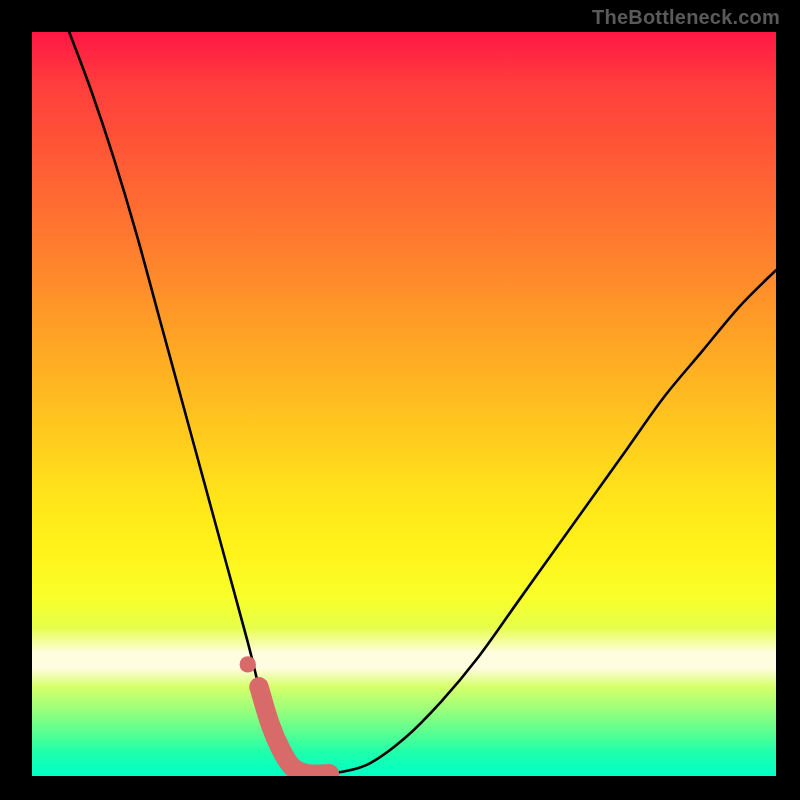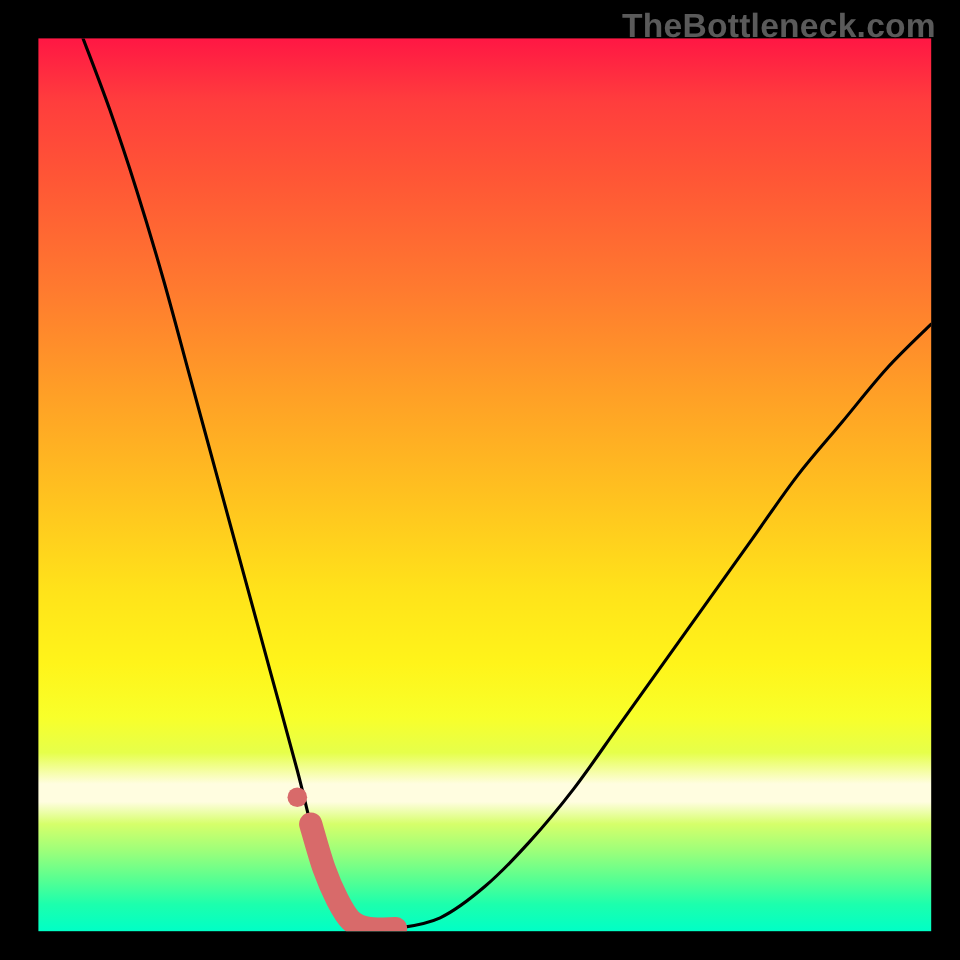--- a/index.html
+++ b/index.html
@@ -4,21 +4,21 @@
 <style>
   * { margin: 0; padding: 0; box-sizing: border-box; }
   html, body { width: 800px; height: 800px; overflow: hidden; }
   body { background: #000; position: relative; }
 
   .watermark {
     position: absolute;
     top: 6px;
     right: 20px;
     font-family: Arial, Helvetica, sans-serif;
-    font-size: 28px;
+    font-size: 20px;
     font-weight: 600;
     color: #5a5a5a;
     z-index: 10;
     letter-spacing: 0.2px;
   }
 
   .plot {
     position: absolute;
     top: 32px;
     left: 32px;

